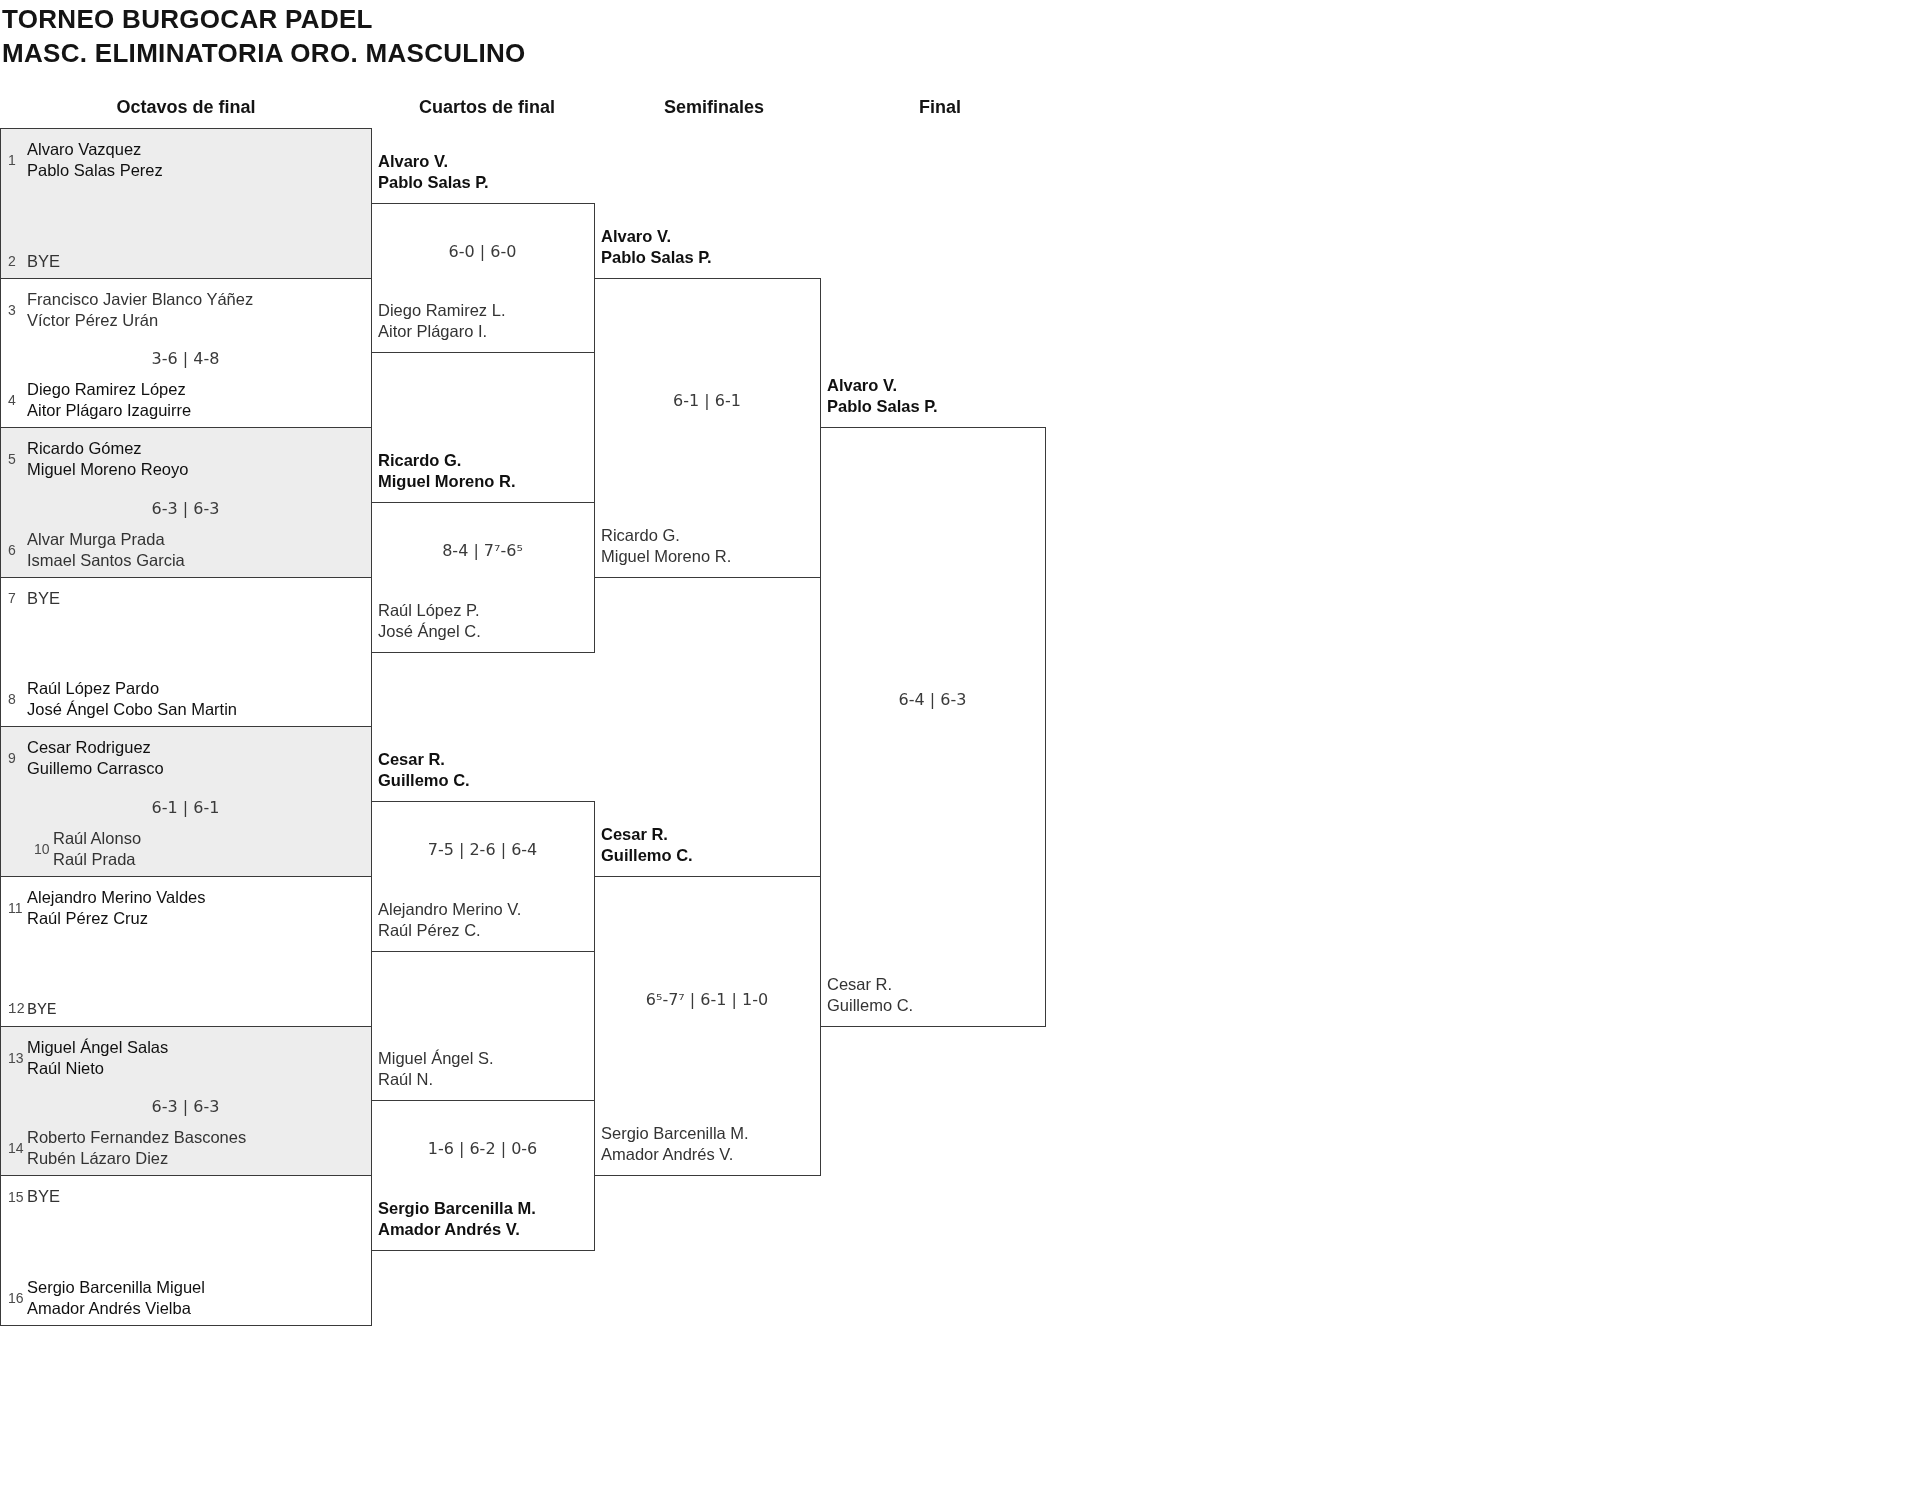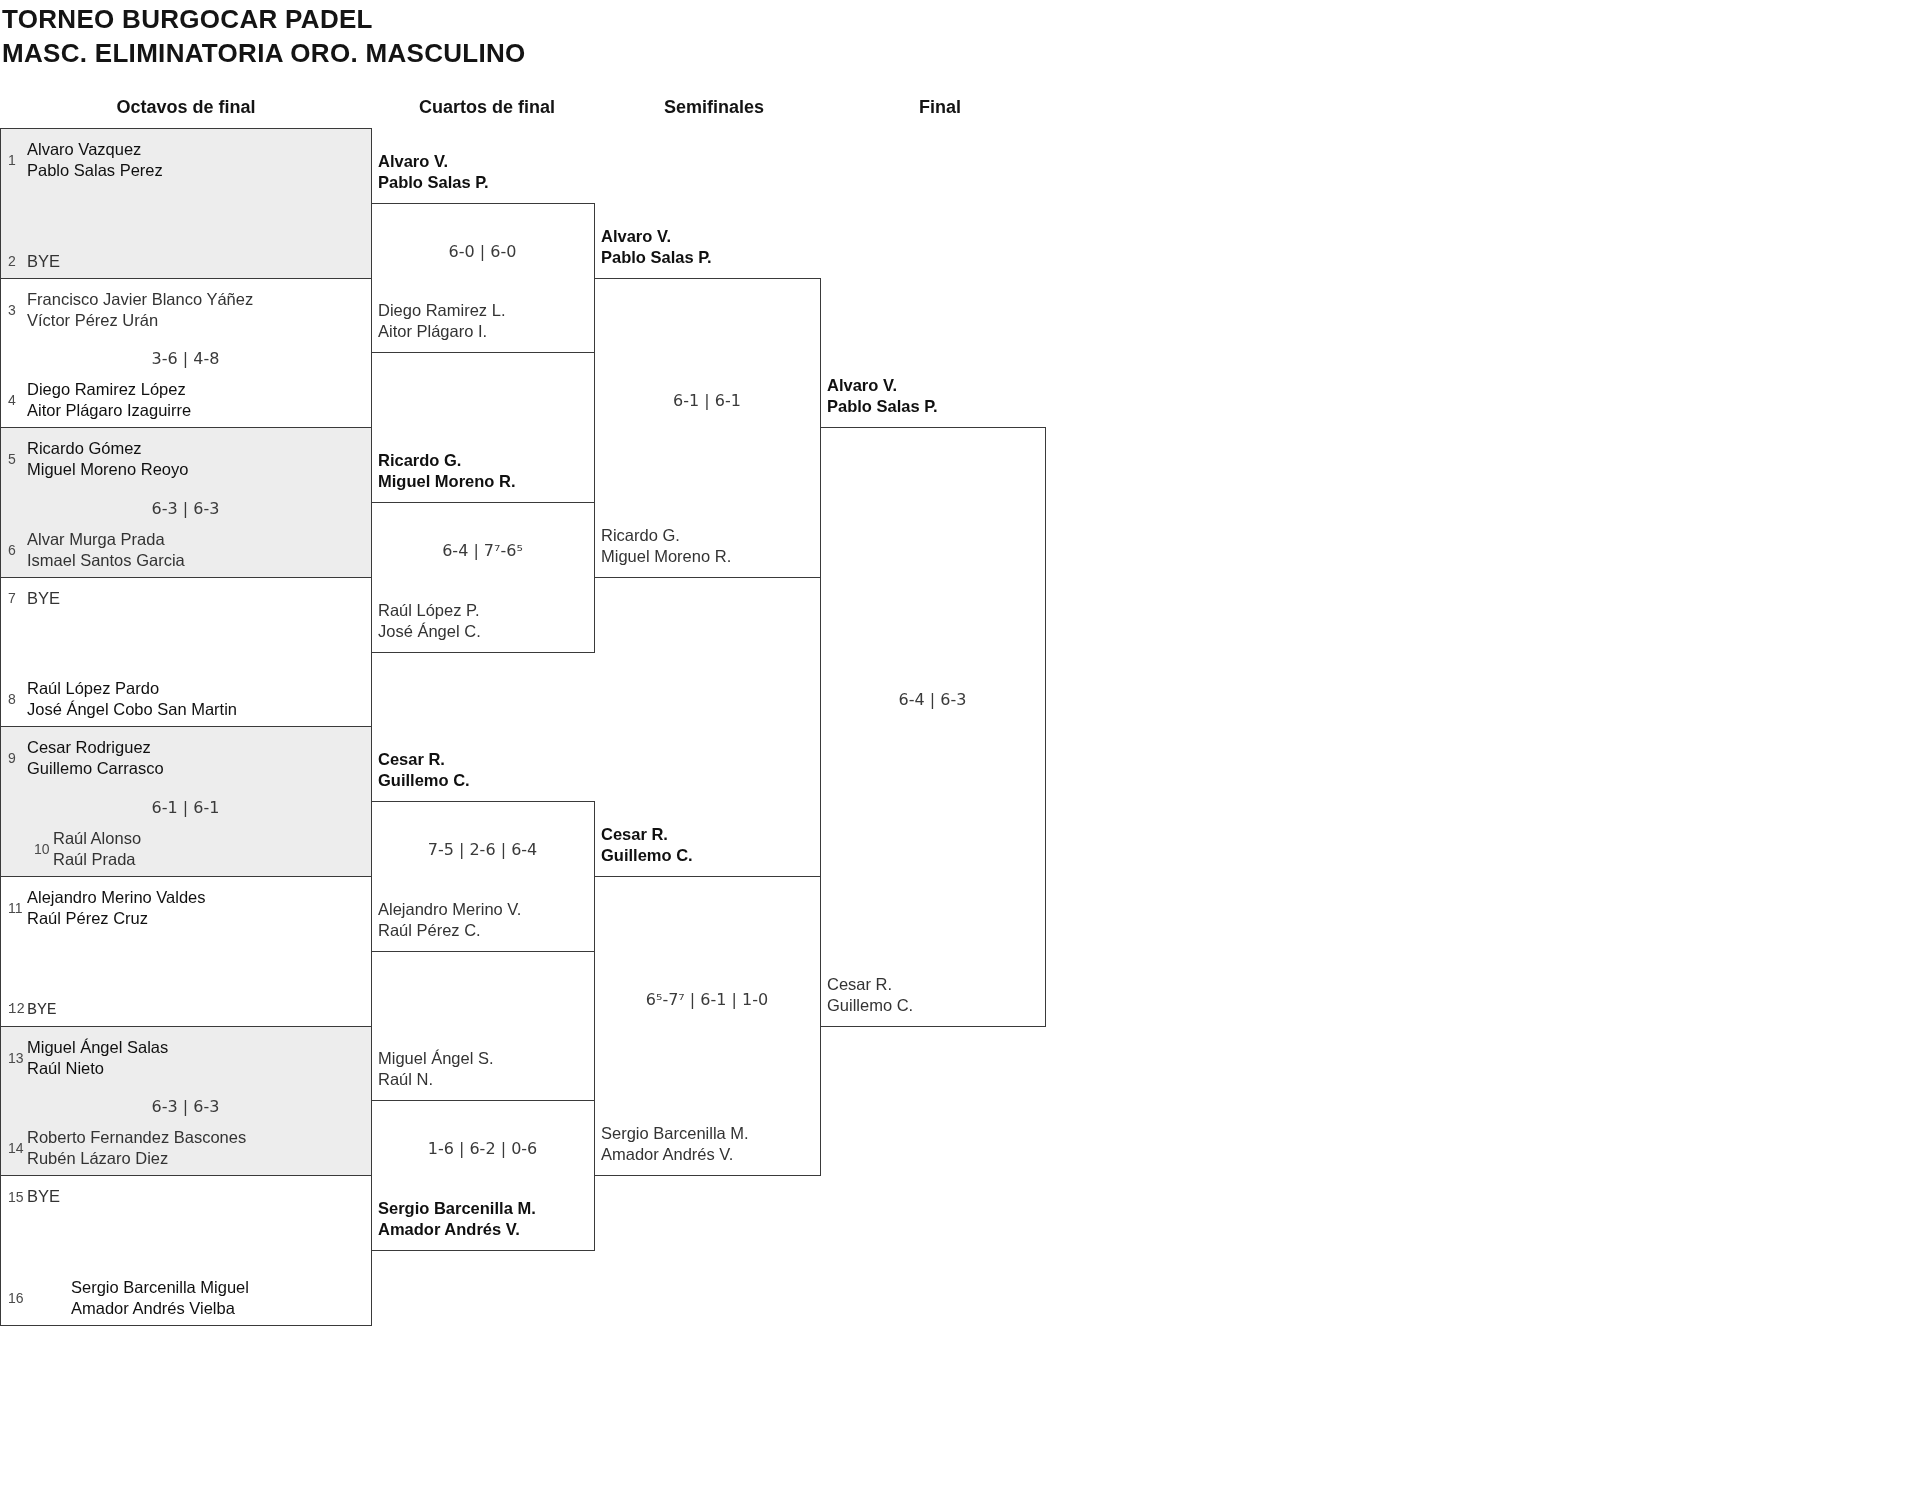--- a/index.html
+++ b/index.html
@@ -120,32 +120,32 @@
       <div class="team" style="left: 6px; bottom: 322.8px; margin-top: 12px;">
         <span class="seed">14</span>
         <span class="names">Roberto Fernandez Bascones<br>Rubén Lázaro Diez</span>
       </div>
       <div class="score" style="left: 185.5px; top: 1106.4px;">6-3 | 6-3</div>
       <div class="obox" style="left: 0px; top: 1175.2px; width: 372px; height: 150.6px;"></div>
       <div class="team" style="left: 6px; top: 1186.2px;">
         <span class="seed">15</span>
         <span class="names">BYE</span>
       </div>
-      <div class="team" style="left: 6px; bottom: 173.2px; gap: 44px;">
+      <div class="team" style="left: 6px; bottom: 173.2px;">
         <span class="seed">16</span>
         <span class="names w">Sergio Barcenilla Miguel<br>Amador Andrés Vielba</span>
       </div>
       <div class="rbox" style="left: 371px; top: 202.8px; width: 224px; height: 150.6px;"></div>
       <div class="label w" style="left: 378px; bottom: 1299.2px;">Alvaro V.<br>Pablo Salas P.</div>
       <div class="label" style="left: 378px; bottom: 1149.6px;">Diego Ramirez L.<br>Aitor Plágaro I.</div>
       <div class="score" style="left: 482.5px; top: 250.6px;">6-0 | 6-0</div>
       <div class="rbox" style="left: 371px; top: 502px; width: 224px; height: 150.6px;"></div>
       <div class="label w" style="left: 378px; bottom: 1000px;">Ricardo G.<br>Miguel Moreno R.</div>
       <div class="label" style="left: 378px; bottom: 850.4px;">Raúl López P.<br>José Ángel C.</div>
-      <div class="score" style="left: 482.5px; top: 549.8px;">6-4 | 7⁷-6⁵</div>
+      <div class="score" style="left: 482.5px; top: 549.8px;">8-4 | 7⁷-6⁵</div>
       <div class="rbox" style="left: 371px; top: 801.2px; width: 224px; height: 150.6px;"></div>
       <div class="label w" style="left: 378px; bottom: 700.8px;">Cesar R.<br>Guillemo C.</div>
       <div class="label" style="left: 378px; bottom: 551.2px;">Alejandro Merino V.<br>Raúl Pérez C.</div>
       <div class="score" style="left: 482.5px; top: 849px;">7-5 | 2-6 | 6-4</div>
       <div class="rbox" style="left: 371px; top: 1100.4px; width: 224px; height: 150.6px;"></div>
       <div class="label" style="left: 378px; bottom: 401.6px;">Miguel Ángel S.<br>Raúl N.</div>
       <div class="label w" style="left: 378px; bottom: 252px;">Sergio Barcenilla M.<br>Amador Andrés V.</div>
       <div class="score" style="left: 482.5px; top: 1148.2px;">1-6 | 6-2 | 0-6</div>
       <div class="rbox" style="left: 594px; top: 277.6px; width: 227px; height: 300.2px;"></div>
       <div class="label w" style="left: 601px; bottom: 1224.4px;">Alvaro V.<br>Pablo Salas P.</div>

